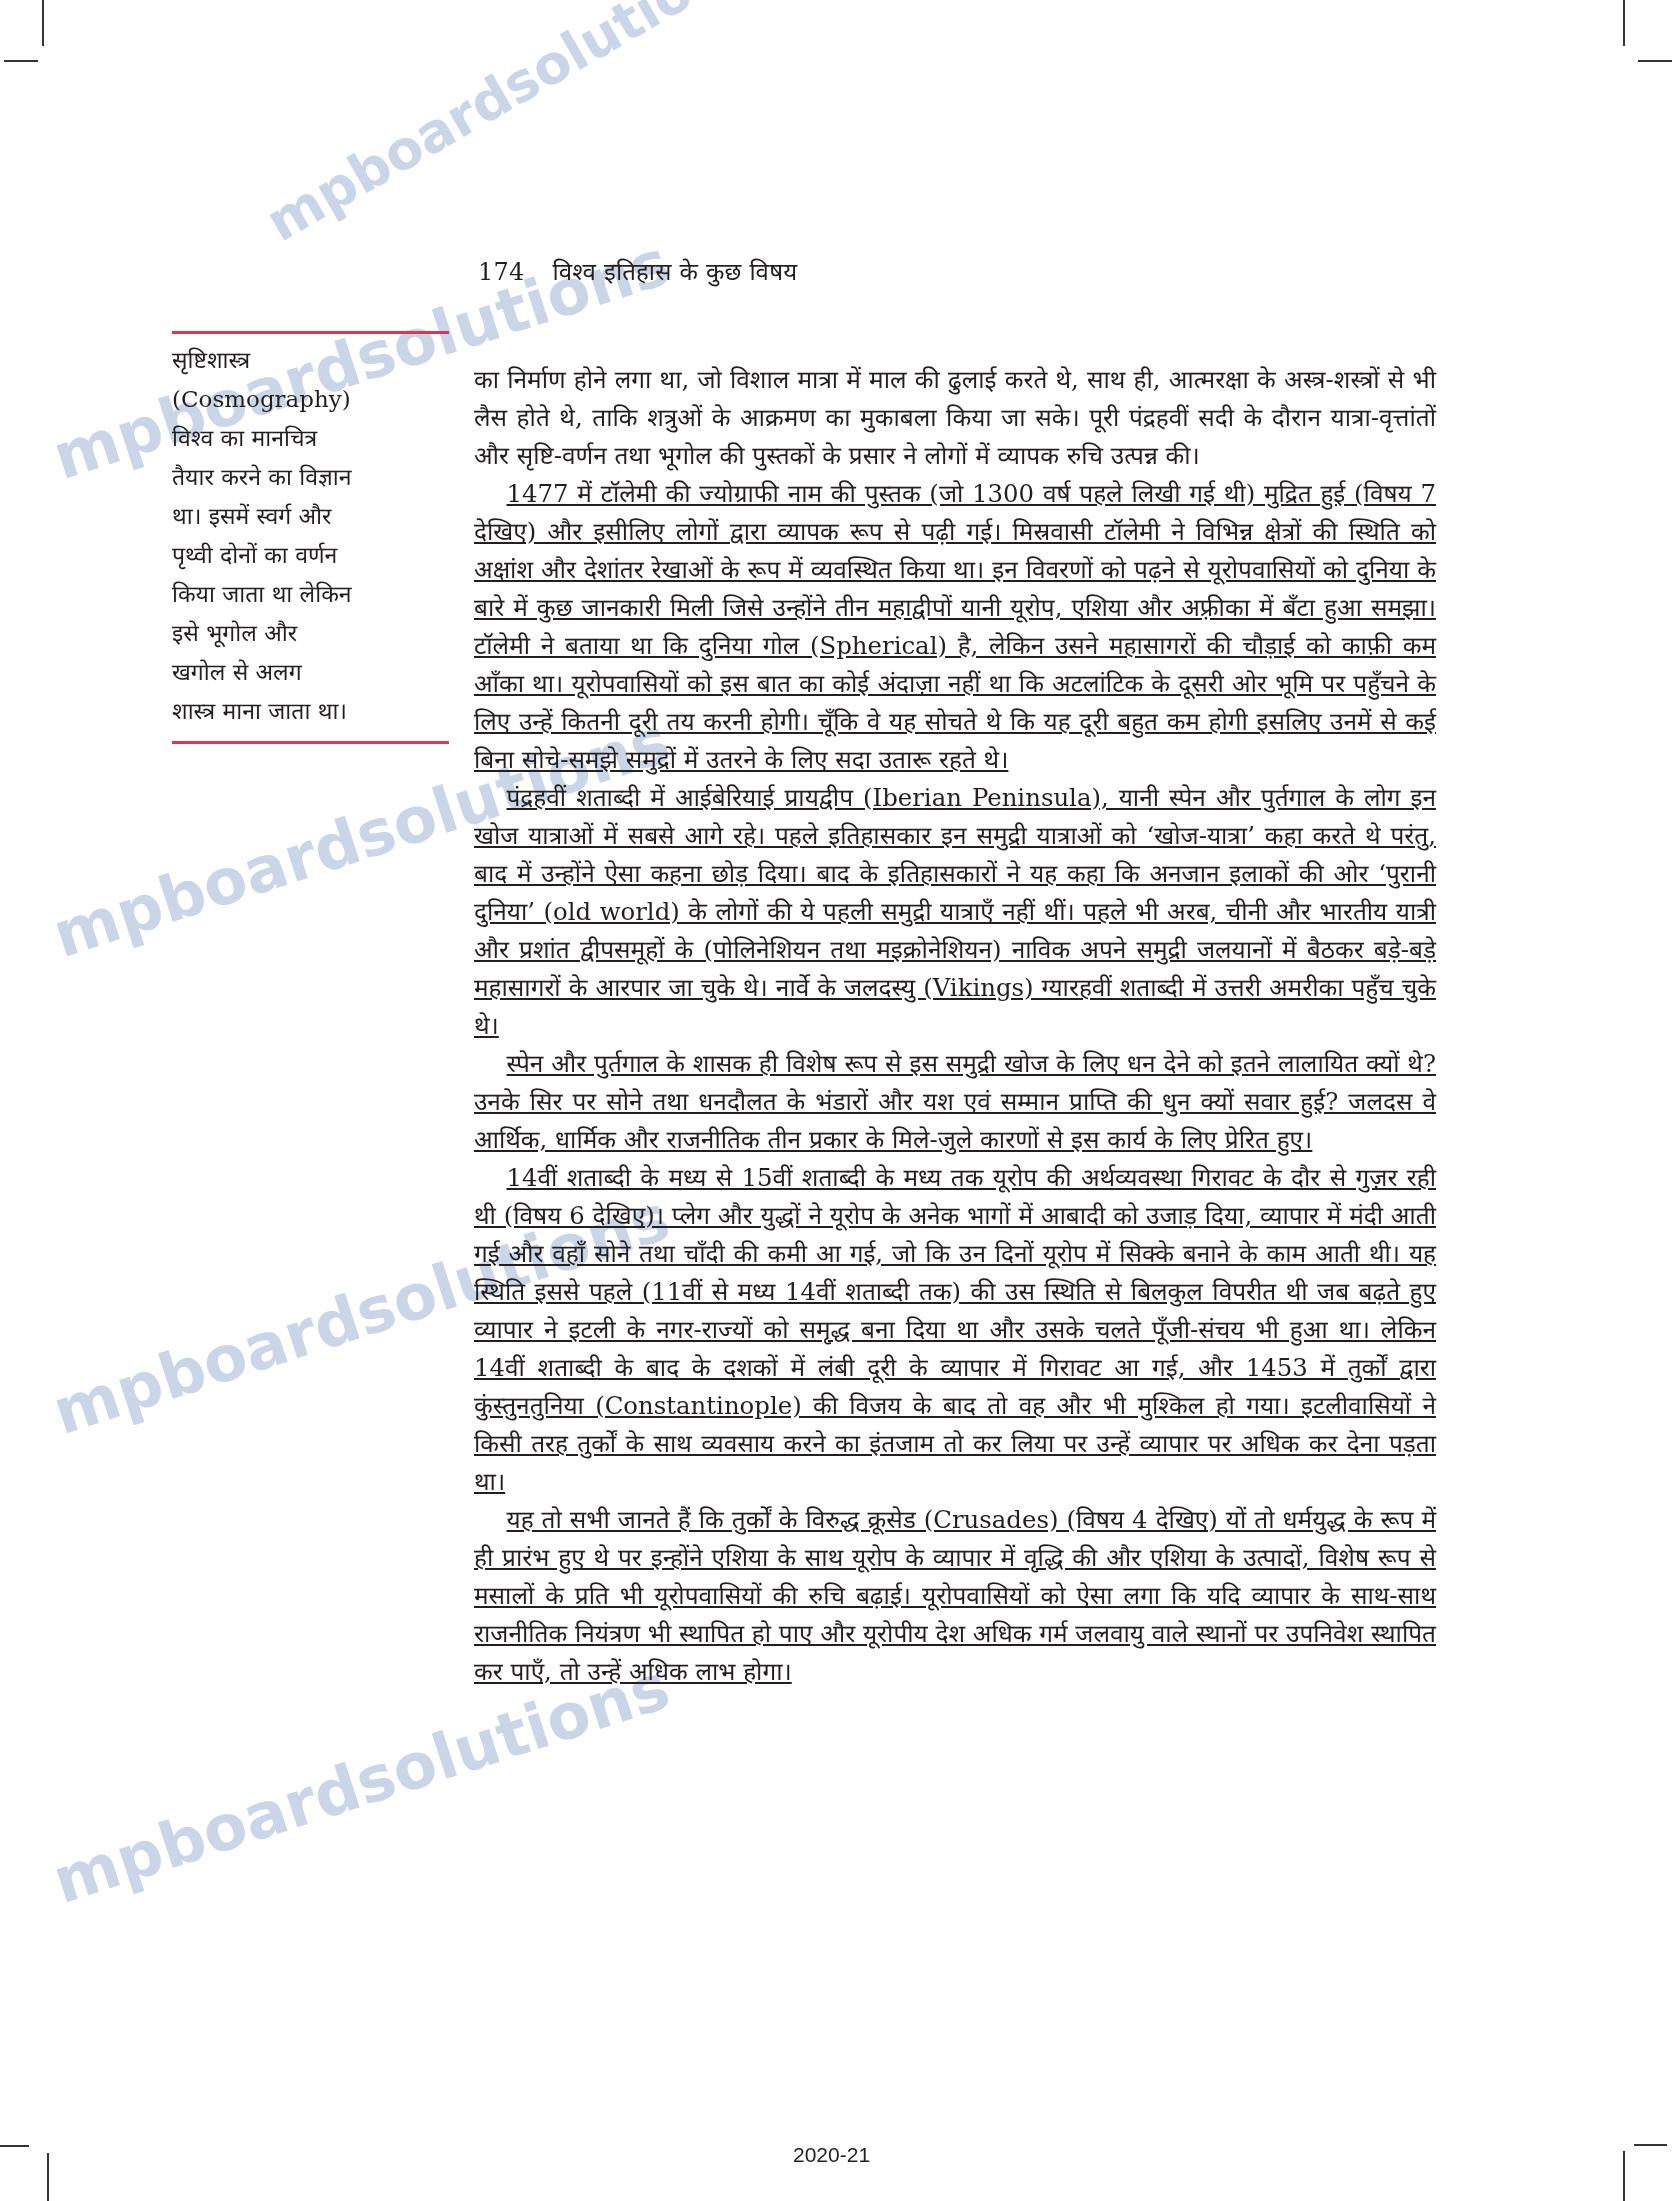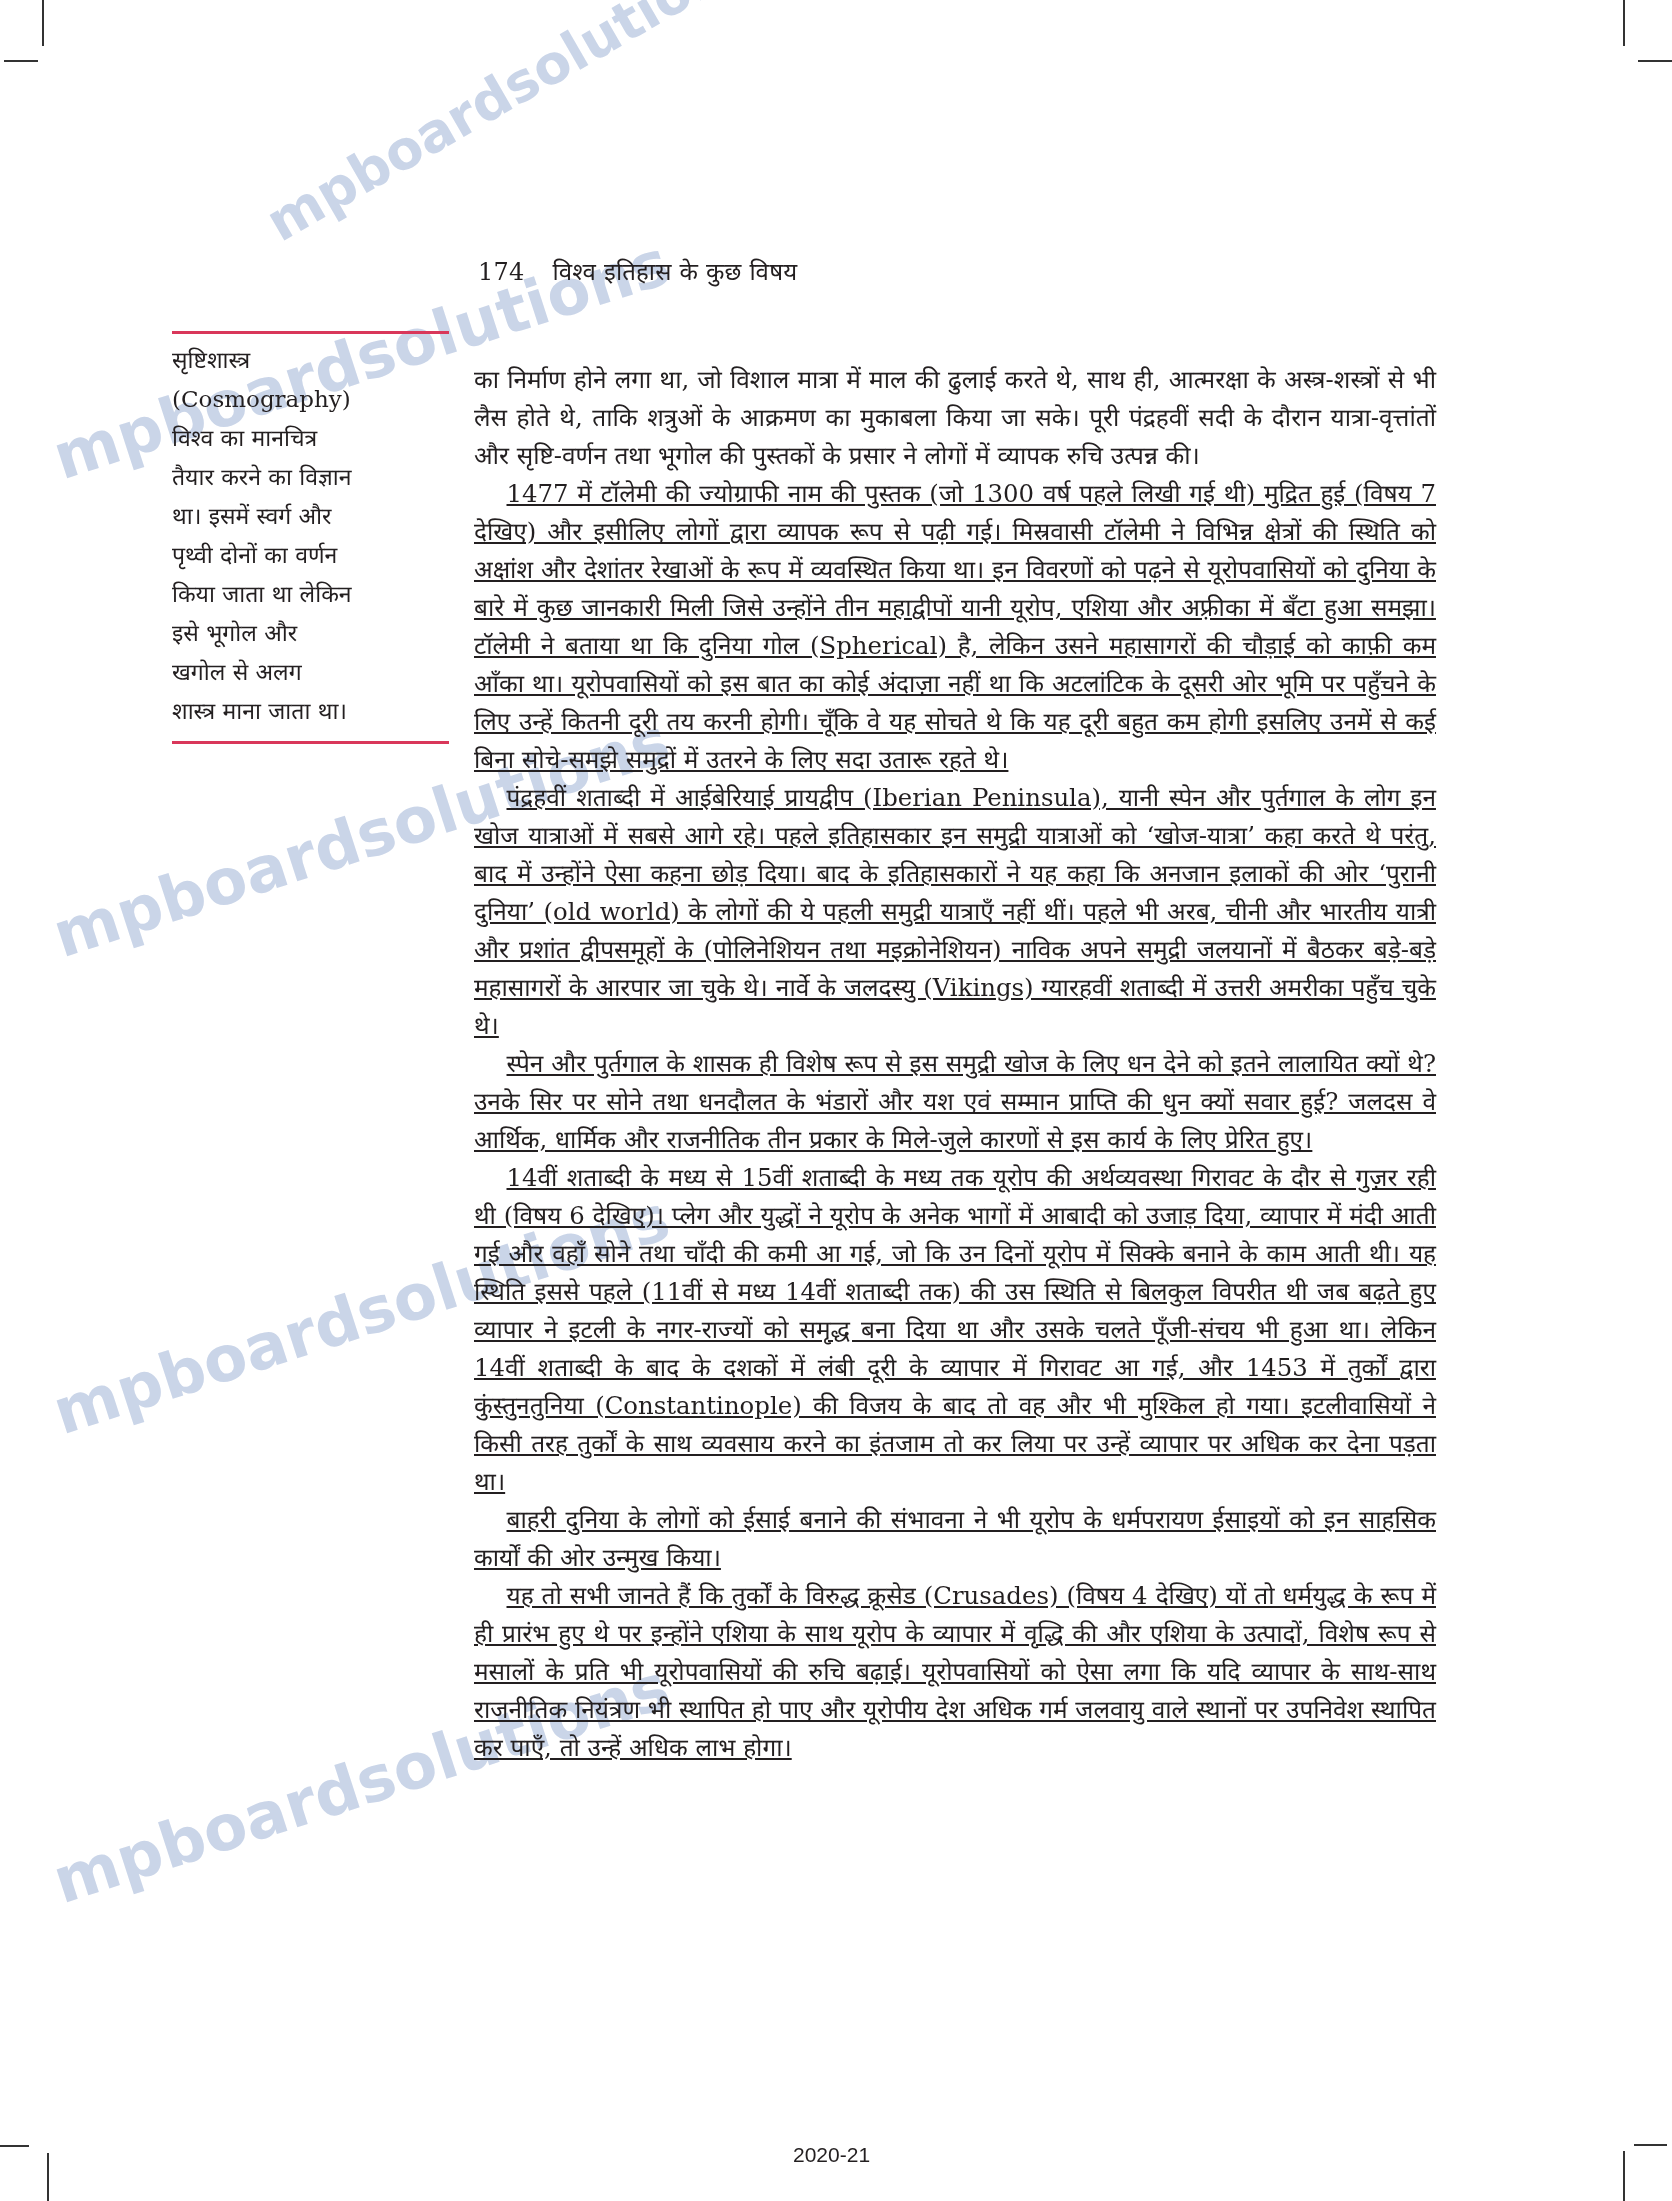--- a/index.html
+++ b/index.html
@@ -62,18 +62,17 @@
   </div>
   <div class="rule"></div>
 </aside>
 
 <main class="main">
   <p>का निर्माण होने लगा था, जो विशाल मात्रा में माल की ढुलाई करते थे, साथ ही, आत्मरक्षा के अस्त्र-शस्त्रों से भी लैस होते थे, ताकि शत्रुओं के आक्रमण का मुकाबला किया जा सके। पूरी पंद्रहवीं सदी के दौरान यात्रा-वृत्तांतों और सृष्टि-वर्णन तथा भूगोल की पुस्तकों के प्रसार ने लोगों में व्यापक रुचि उत्पन्न की।</p>
   <p class="indent">1477 में टॉलेमी की ज्योग्राफी नाम की पुस्तक (जो 1300 वर्ष पहले लिखी गई थी) मुद्रित हुई (विषय 7 देखिए) और इसीलिए लोगों द्वारा व्यापक रूप से पढ़ी गई। मिस्रवासी टॉलेमी ने विभिन्न क्षेत्रों की स्थिति को अक्षांश और देशांतर रेखाओं के रूप में व्यवस्थित किया था। इन विवरणों को पढ़ने से यूरोपवासियों को दुनिया के बारे में कुछ जानकारी मिली जिसे उन्होंने तीन महाद्वीपों यानी यूरोप, एशिया और अफ़्रीका में बँटा हुआ समझा। टॉलेमी ने बताया था कि दुनिया गोल (Spherical) है, लेकिन उसने महासागरों की चौड़ाई को काफ़ी कम आँका था। यूरोपवासियों को इस बात का कोई अंदाज़ा नहीं था कि अटलांटिक के दूसरी ओर भूमि पर पहुँचने के लिए उन्हें कितनी दूरी तय करनी होगी। चूँकि वे यह सोचते थे कि यह दूरी बहुत कम होगी इसलिए उनमें से कई बिना सोचे-समझे समुद्रों में उतरने के लिए सदा उतारू रहते थे।</p>
   <p class="indent">पंद्रहवीं शताब्दी में आईबेरियाई प्रायद्वीप (Iberian Peninsula), यानी स्पेन और पुर्तगाल के लोग इन खोज यात्राओं में सबसे आगे रहे। पहले इतिहासकार इन समुद्री यात्राओं को ‘खोज-यात्रा’ कहा करते थे परंतु, बाद में उन्होंने ऐसा कहना छोड़ दिया। बाद के इतिहासकारों ने यह कहा कि अनजान इलाकों की ओर ‘पुरानी दुनिया’ (old world) के लोगों की ये पहली समुद्री यात्राएँ नहीं थीं। पहले भी अरब, चीनी और भारतीय यात्री और प्रशांत द्वीपसमूहों के (पोलिनेशियन तथा मइक्रोनेशियन) नाविक अपने समुद्री जलयानों में बैठकर बड़े-बड़े महासागरों के आरपार जा चुके थे। नार्वे के जलदस्यु (Vikings) ग्यारहवीं शताब्दी में उत्तरी अमरीका पहुँच चुके थे।</p>
   <p class="indent">स्पेन और पुर्तगाल के शासक ही विशेष रूप से इस समुद्री खोज के लिए धन देने को इतने लालायित क्यों थे? उनके सिर पर सोने तथा धनदौलत के भंडारों और यश एवं सम्मान प्राप्ति की धुन क्यों सवार हुई? जलदस वे आर्थिक, धार्मिक और राजनीतिक तीन प्रकार के मिले-जुले कारणों से इस कार्य के लिए प्रेरित हुए।</p>
   <p class="indent">14वीं शताब्दी के मध्य से 15वीं शताब्दी के मध्य तक यूरोप की अर्थव्यवस्था गिरावट के दौर से गुज़र रही थी (विषय 6 देखिए)। प्लेग और युद्धों ने यूरोप के अनेक भागों में आबादी को उजाड़ दिया, व्यापार में मंदी आती गई और वहाँ सोने तथा चाँदी की कमी आ गई, जो कि उन दिनों यूरोप में सिक्के बनाने के काम आती थी। यह स्थिति इससे पहले (11वीं से मध्य 14वीं शताब्दी तक) की उस स्थिति से बिलकुल विपरीत थी जब बढ़ते हुए व्यापार ने इटली के नगर-राज्यों को समृद्ध बना दिया था और उसके चलते पूँजी-संचय भी हुआ था। लेकिन 14वीं शताब्दी के बाद के दशकों में लंबी दूरी के व्यापार में गिरावट आ गई, और 1453 में तुर्कों द्वारा कुंस्तुनतुनिया (Constantinople) की विजय के बाद तो वह और भी मुश्किल हो गया। इटलीवासियों ने किसी तरह तुर्कों के साथ व्यवसाय करने का इंतजाम तो कर लिया पर उन्हें व्यापार पर अधिक कर देना पड़ता था।</p>
-  <p class="indent">बाहरी दुनिया के लोगों को ईसाई बनाने की संभावना ने भी यूरोप के धर्मपरायण ईसाइयों को इन साहसिक कार्यों की ओर उन्मुख किया।</p>
   <p class="indent">यह तो सभी जानते हैं कि तुर्कों के विरुद्ध क्रूसेड (Crusades) (विषय 4 देखिए) यों तो धर्मयुद्ध के रूप में ही प्रारंभ हुए थे पर इन्होंने एशिया के साथ यूरोप के व्यापार में वृद्धि की और एशिया के उत्पादों, विशेष रूप से मसालों के प्रति भी यूरोपवासियों की रुचि बढ़ाई। यूरोपवासियों को ऐसा लगा कि यदि व्यापार के साथ-साथ राजनीतिक नियंत्रण भी स्थापित हो पाए और यूरोपीय देश अधिक गर्म जलवायु वाले स्थानों पर उपनिवेश स्थापित कर पाएँ, तो उन्हें अधिक लाभ होगा।</p>
 </main>
 
 <div class="footer">2020-21</div>
 
 
 </body></html>

